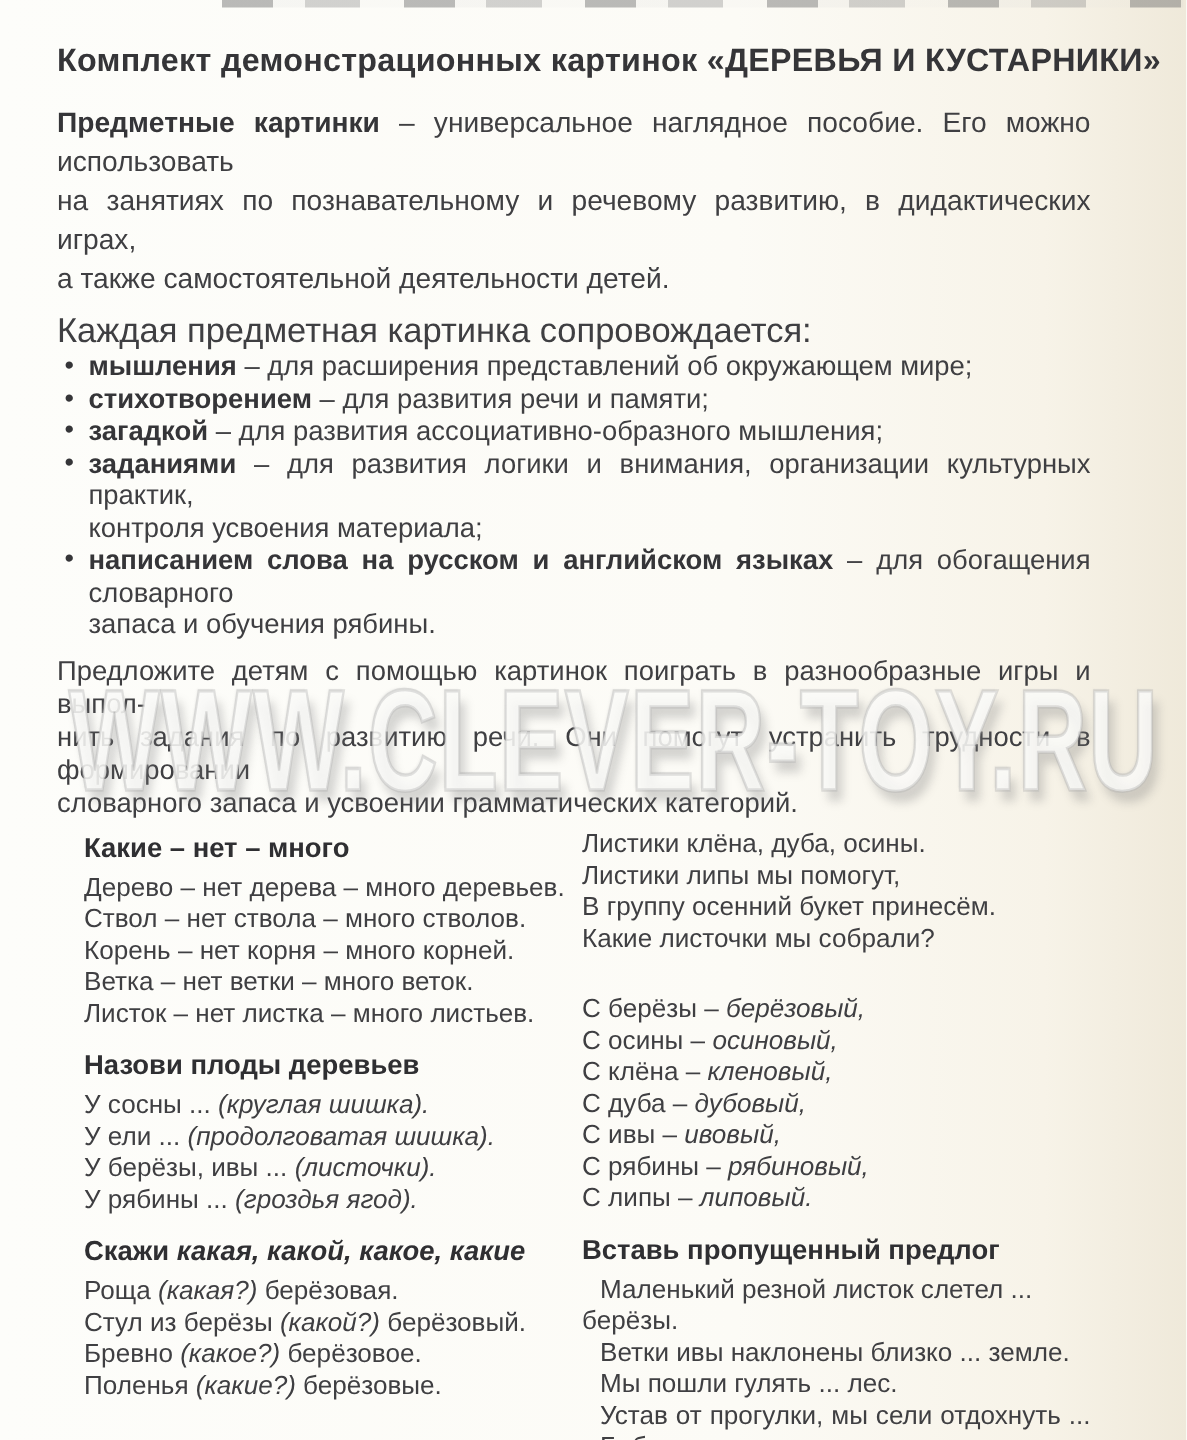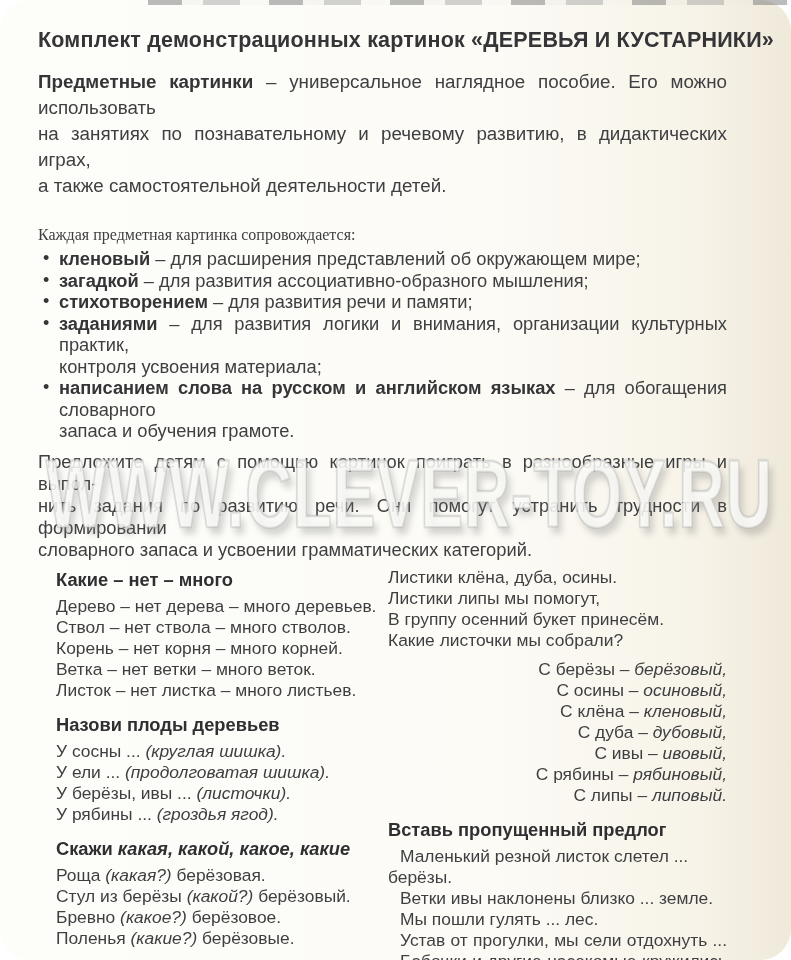--- a/index.html
+++ b/index.html
@@ -5,56 +5,55 @@
   html,body{margin:0;padding:0;}
   body{
     width:791px;height:960px;overflow:hidden;
     font-family:"Liberation Sans","DejaVu Sans",sans-serif;
     background:#ffffff;
   }
   .page{
     position:relative;width:791px;height:960px;box-sizing:border-box;
     background:linear-gradient(90deg,#fdfdfa 0%,#fcfbf6 62%,#f7f3e8 88%,#efe9da 100%);
     color:#3f3f42;
-    border-radius:31px;
   }
   .scan-edge{
     position:absolute;top:0;left:148px;right:2px;height:5px;opacity:.55;
     background:repeating-linear-gradient(90deg,
       rgba(110,110,110,.85) 0 34px, rgba(205,205,205,.25) 34px 55px,
       rgba(140,140,140,.7) 55px 92px, rgba(215,215,215,.15) 92px 121px);
   }
   .content{position:relative;padding:24px 64px 0 38px;}
   h1.title{
     font-size:21.5px;line-height:25px;font-weight:bold;color:#353538;
     margin:4px 0 16px 0;letter-spacing:.2px;white-space:nowrap;
   }
   .tl{display:block;}
   .para .tl{font-size:18.8px;line-height:26px;}
   .j{text-align:justify;text-align-last:justify;}
-  .lead{font-size:16px;line-height:22px;margin-top:25px;font-family:Liberation Serif, serif;}
+  .lead{font-size:23px;line-height:22px;margin-top:10px;}
   ul.bullets{list-style:none;margin:2px 0 0 0;padding:0;}
   ul.bullets li{position:relative;padding-left:21px;}
   ul.bullets li::before{
     content:"\2022";position:absolute;left:5px;top:0;
     font-size:18px;line-height:21.5px;color:#353538;
   }
   ul.bullets .tl{font-size:18.3px;line-height:21.5px;}
   .para2{margin-top:9px;}
   .para2 .tl{font-size:18.3px;line-height:22px;}
   .columns{display:flex;margin-top:6px;}
   .col-left{width:350px;box-sizing:border-box;padding-left:18px;flex:none;}
   .col-right{width:339px;flex:none;}
   .section h3{
     font-size:18.3px;line-height:22px;font-weight:bold;color:#2f2f32;
     margin:13px 0 5px 0;white-space:nowrap;
   }
   .section:first-child h3{margin-top:2px;}
   .section .tl{font-size:17.4px;line-height:21px;}
-  .gap-top{margin-top:8px;text-align:right;}
+  .gap-top{margin-top:26px;}
   .ind{text-indent:12px;}
   i{font-style:italic;}
   b{font-weight:bold;color:#353538;}
   .watermark{
     position:absolute;left:46px;top:438px;width:745px;
     font-size:64px;font-weight:bold;letter-spacing:1px;white-space:nowrap;
     color:rgba(253,253,250,.82);
     -webkit-text-stroke:1.5px rgba(175,175,175,.38);
     text-shadow:4px 5px 5px rgba(125,125,125,.32), -1px -1px 1px rgba(200,200,200,.25);
     transform:scaleY(1.5);transform-origin:top left;
@@ -73,35 +72,35 @@
     <div class="para" id="intro">
         <div class="tl j"><b>Предметные картинки</b> – универсальное наглядное пособие. Его можно использовать</div>
         <div class="tl j">на занятиях по познавательному и речевому развитию, в дидактических играх,</div>
         <div class="tl">а также самостоятельной деятельности детей.</div>
       </div>
 
     <div class="lead">Каждая предметная картинка сопровождается:</div>
 
     <ul class="bullets" id="bullets">
         <li>
-          <div class="tl"><b>кленовый</b> – для расширения представлений об окружающем мире;</div>
+          <div class="tl"><b>мышления</b> – для расширения представлений об окружающем мире;</div>
+        </li>
+        <li>
+          <div class="tl"><b>стихотворением</b> – для развития речи и памяти;</div>
         </li>
         <li>
           <div class="tl"><b>загадкой</b> – для развития ассоциативно-образного мышления;</div>
-        </li>
-        <li>
-          <div class="tl"><b>стихотворением</b> – для развития речи и памяти;</div>
         </li>
         <li>
           <div class="tl j"><b>заданиями</b> – для развития логики и внимания, организации культурных практик,</div>
           <div class="tl">контроля усвоения материала;</div>
         </li>
         <li>
           <div class="tl j"><b>написанием слова на русском и английском языках</b> – для обогащения словарного</div>
-          <div class="tl">запаса и обучения грамоте.</div>
+          <div class="tl">запаса и обучения рябины.</div>
         </li>
       </ul>
 
     <div class="para para2" id="para2">
         <div class="tl j">Предложите детям с помощью картинок поиграть в разнообразные игры и выпол-</div>
         <div class="tl j">нить задания по развитию речи. Они помогут устранить трудности в формировании</div>
         <div class="tl">словарного запаса и усвоении грамматических категорий.</div>
       </div>
 
     <div class="columns">

